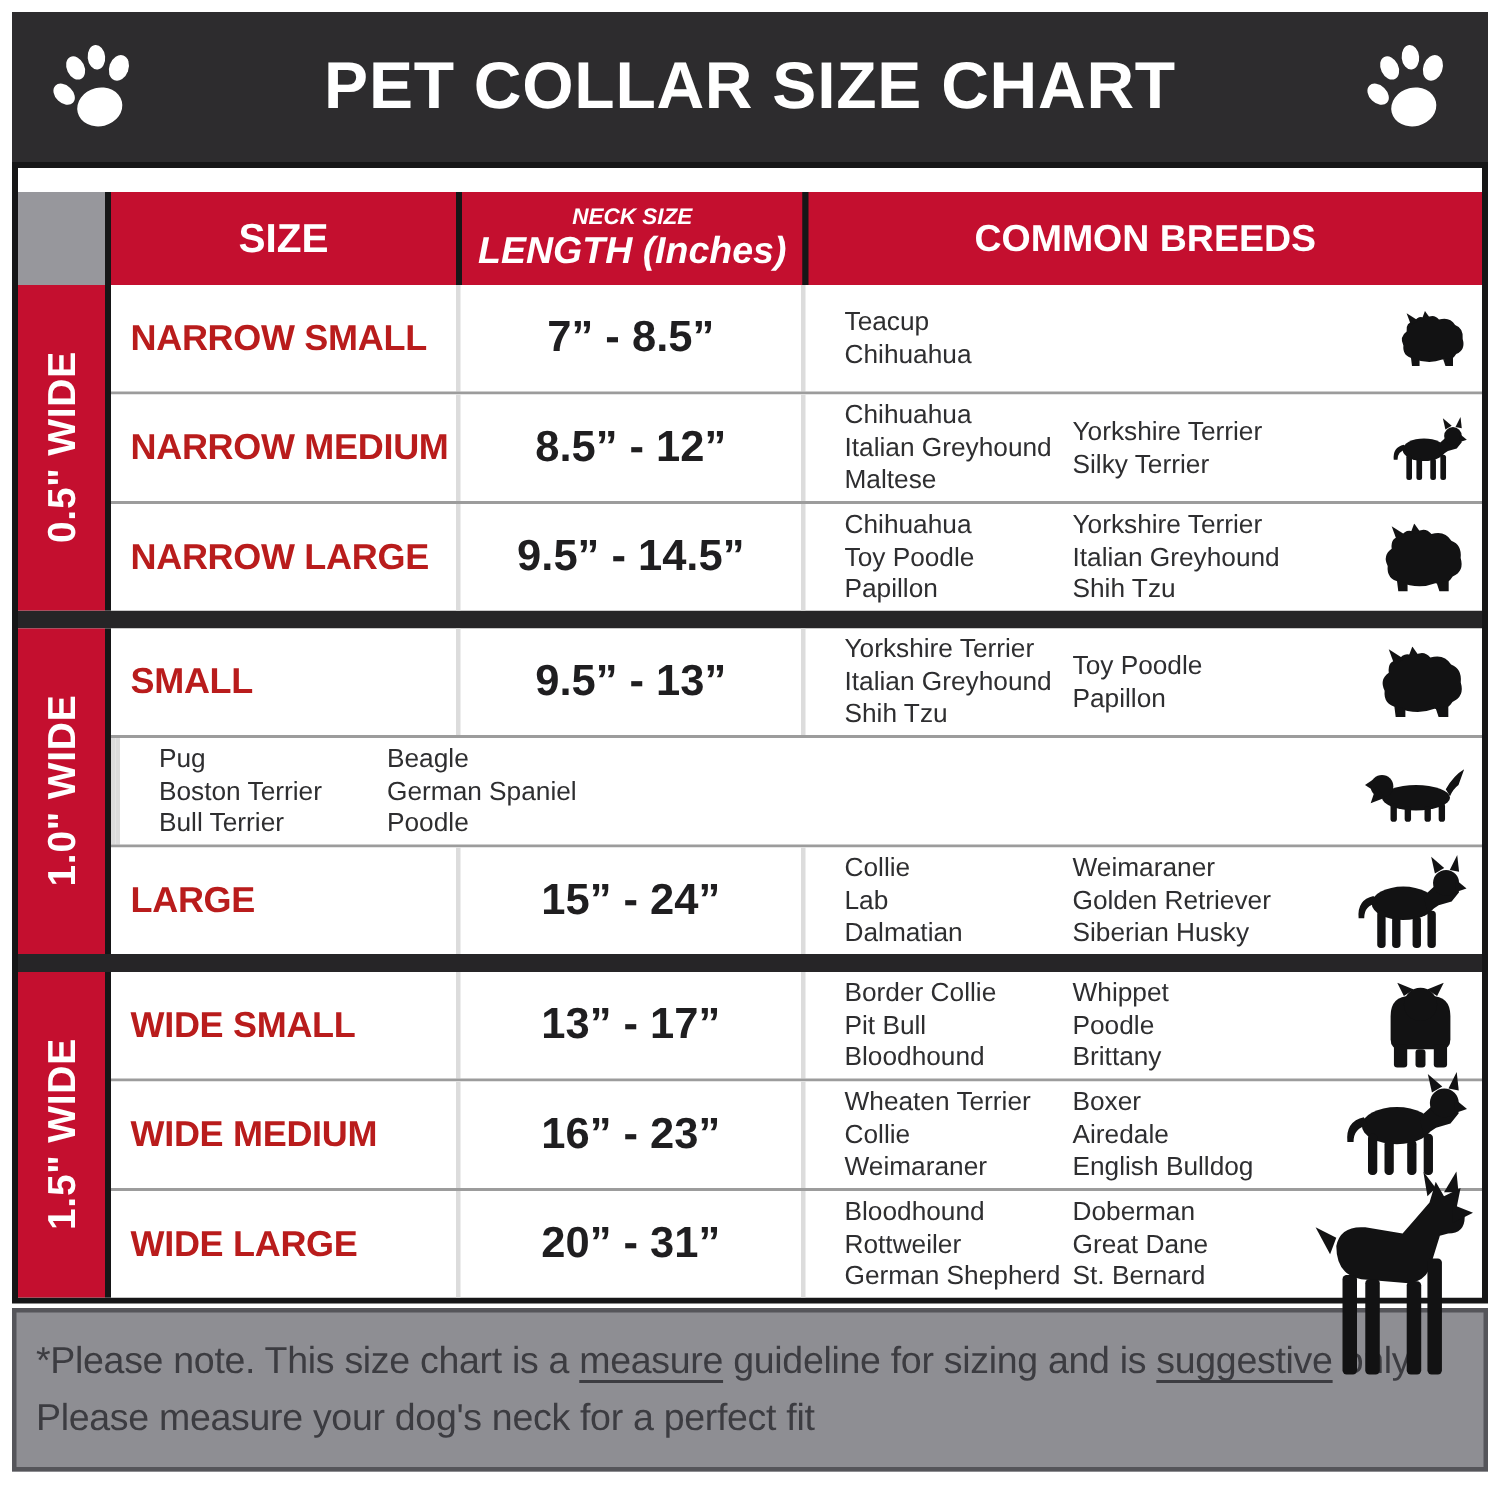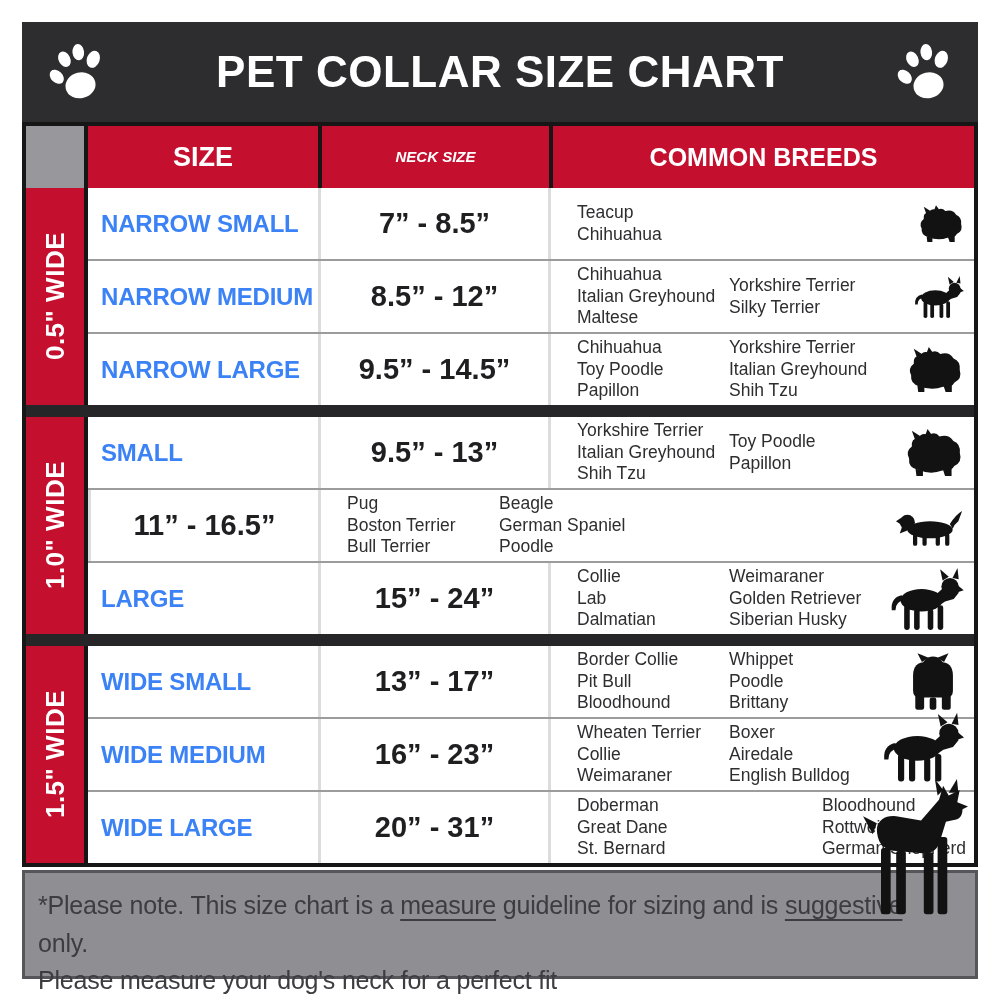--- a/index.html
+++ b/index.html
@@ -1,50 +1,50 @@
 <!DOCTYPE html>
 <html><head>
 <meta charset="utf-8">
 <style>
   * { margin:0; padding:0; box-sizing:border-box; }
   html,body { background:#ffffff; }
   body { width:1000px; height:1000px; font-family:"Liberation Sans","DejaVu Sans",sans-serif; }
-  .page { position:relative; width:1000px; height:1000px; padding:22px; background:#fff; }
+  .page { position:relative; width:1000px; height:1000px; padding:8px; background:#fff; }
 
   
   .titlebar { position:relative; height:100px; background:#2d2c2e; display:flex; align-items:center; justify-content:center; }
   .title { color:#ffffff; font-weight:700; font-size:44px; letter-spacing:.5px; white-space:nowrap; }
   .paw { position:absolute; top:22px; width:56px; height:56px; }
   .paw.left  { left:26px;  transform:rotate(-14deg); }
   .paw.right { right:26px; transform:rotate(-14deg); }
   .paw svg { width:100%; height:100%; fill:#ffffff; }
 
   
   .table { border:4px solid #161617; background:#fff; }
-  .header-row { display:flex; height:62px; background:#161617; }
+  .header-row { display:flex; height:62px; background:#161617;margin-top:16px; }
   .corner { width:58px; background:#97979c; }
   .hgap { width:4px; background:#161617; }
   .hcell { background:#c40f2f; color:#fff; display:flex; flex-direction:column; align-items:center; justify-content:center; font-weight:700; }
   .h-size { width:230px; font-size:27px; }
   .h-neck { width:227px;font-style:italic; }
   .h-neck .neck-top { font-size:15px; line-height:1; margin-bottom:2px; font-weight:700; }
   .h-neck .neck-bottom { font-size:25px; line-height:1.05; }
   .h-breeds { flex:1; font-size:25px; }
 
   .group { display:flex; }
   .group-label { width:58px; background:#c40f2f; display:flex; align-items:center; justify-content:center; }
   .group-label span { writing-mode:vertical-rl; transform:rotate(180deg); color:#fff; font-weight:700; font-size:26px; letter-spacing:.5px; white-space:nowrap; }
   .label-div { width:4px; background:#161617; }
   .group-rows { flex:1; display:flex; flex-direction:column; }
   .group-sep { height:12px; background:#262527; }
 
   .row { display:flex; height:71px; background:#fff; }
   .row-sep { height:2px; background:#9c9c9c; }
   .vdiv { width:3px; background:#dcdcdc; }
-  .cell-size { width:230px; display:flex; align-items:center; padding-left:13px; font-weight:700; font-size:24px; color:#3b82f6; letter-spacing:-.2px; white-space:nowrap; }
+  .cell-size { width:230px; display:flex; align-items:center; padding-left:13px; font-weight:700; font-size:24px; color:#b91c1c; letter-spacing:-.2px; white-space:nowrap; }
   .cell-neck { width:227px; display:flex; align-items:center; justify-content:center; font-weight:700; font-size:29px; color:#1f1e20; white-space:nowrap;border-radius:16px; }
   .cell-breeds { flex:1; position:relative; display:flex; align-items:center; padding-left:26px; }
   .bcol { display:flex; flex-direction:column; justify-content:space-between; }
   .bleft { width:152px; }
   .bright { flex:1; padding-right:92px; }
   .breed-line { font-size:17.5px; line-height:1.22; color:#2e2e30; white-space:nowrap; }
   .breed-line:empty { display:none; }
 
   .dog-icon { position:absolute; right:10px; top:50%; transform:translateY(-50%); z-index:3; }
   .dog-icon svg { display:block; fill:#121213; }
@@ -135,20 +135,21 @@
 
   <div class="table">
 
     <div class="header-row">
       <div class="corner"></div>
       <div class="hgap"></div>
       <div class="hcell h-size">SIZE</div>
       <div class="hgap"></div>
       <div class="hcell h-neck">
         <div class="neck-top">NECK SIZE</div>
+        <div class="neck-bottom">LENGTH (Inches)</div>
       </div>
       <div class="hgap"></div>
       <div class="hcell h-breeds">COMMON BREEDS</div>
     </div>
 
     <div class="group">
       <div class="group-label">
           <span>0.5" WIDE</span>
         </div>
       <div class="label-div"></div>
@@ -254,21 +255,20 @@
             <span class="dog-icon">
                 <svg width="60" height="48" viewBox="0 0 64 52">
                   <use href="#dog-fluffy"></use>
                 </svg>
               </span>
           </div>
         </div>
         <div class="row-sep"></div>
         <div class="row">
           <div class="vdiv"></div>
-          <div class="cell-neck">11” - 16.5”</div>
           <div class="vdiv"></div>
           <div class="cell-breeds">
             <div class="bcol bleft">
               <div class="breed-line">Pug</div>
               <div class="breed-line">Boston Terrier</div>
               <div class="breed-line">Bull Terrier</div>
             </div>
             <div class="bcol bright">
               <div class="breed-line">Beagle</div>
               <div class="breed-line">German Spaniel</div>
@@ -363,29 +363,29 @@
               </span>
           </div>
         </div>
         <div class="row-sep"></div>
         <div class="row">
           <div class="cell-size">WIDE LARGE</div>
           <div class="vdiv"></div>
           <div class="cell-neck">20” - 31”</div>
           <div class="vdiv"></div>
           <div class="cell-breeds">
+            <div class="bcol bleft">
+              <div class="breed-line">Bloodhound</div>
+              <div class="breed-line">Rottweiler</div>
+              <div class="breed-line">German Shepherd</div>
+            </div>
             <div class="bcol bright">
               <div class="breed-line">Doberman</div>
               <div class="breed-line">Great Dane</div>
               <div class="breed-line">St. Bernard</div>
-            </div>
-            <div class="bcol bleft">
-              <div class="breed-line">Bloodhound</div>
-              <div class="breed-line">Rottweiler</div>
-              <div class="breed-line">German Shepherd</div>
             </div>
             <span class="dog-icon big-overlap" style="top:-14px;right:6px;z-index:6">
                 <svg width="116" height="140" viewBox="0 0 84 100">
                   <use href="#dog-tall"></use>
                 </svg>
               </span>
           </div>
         </div>
       </div>
     </div>

